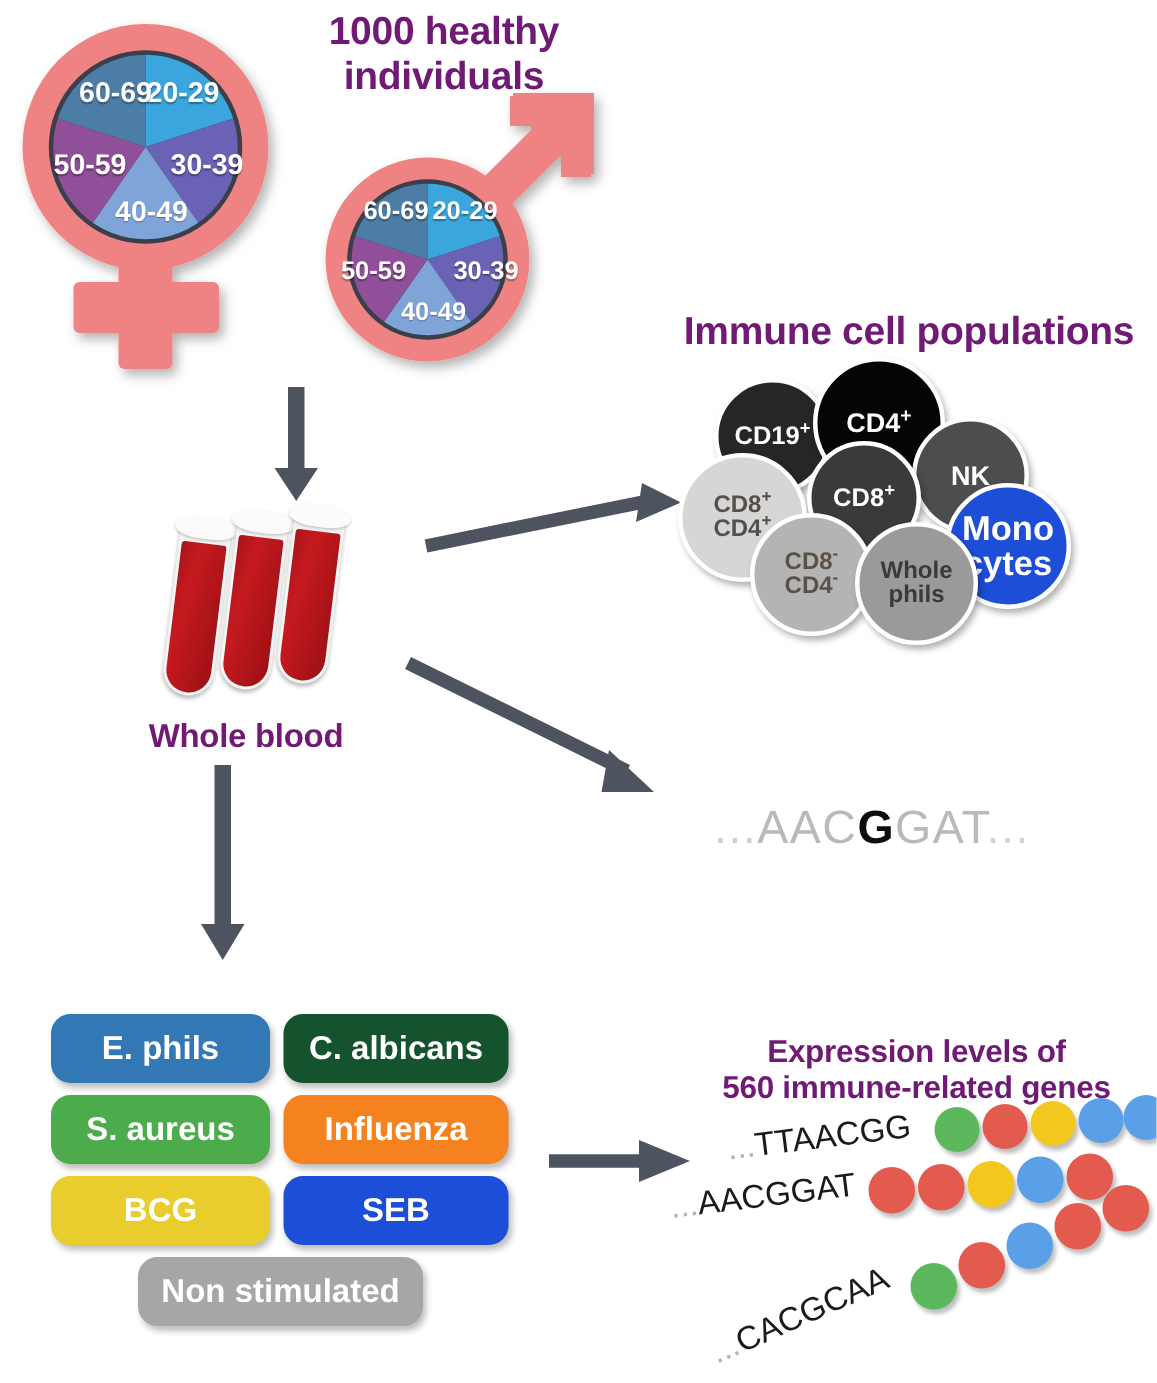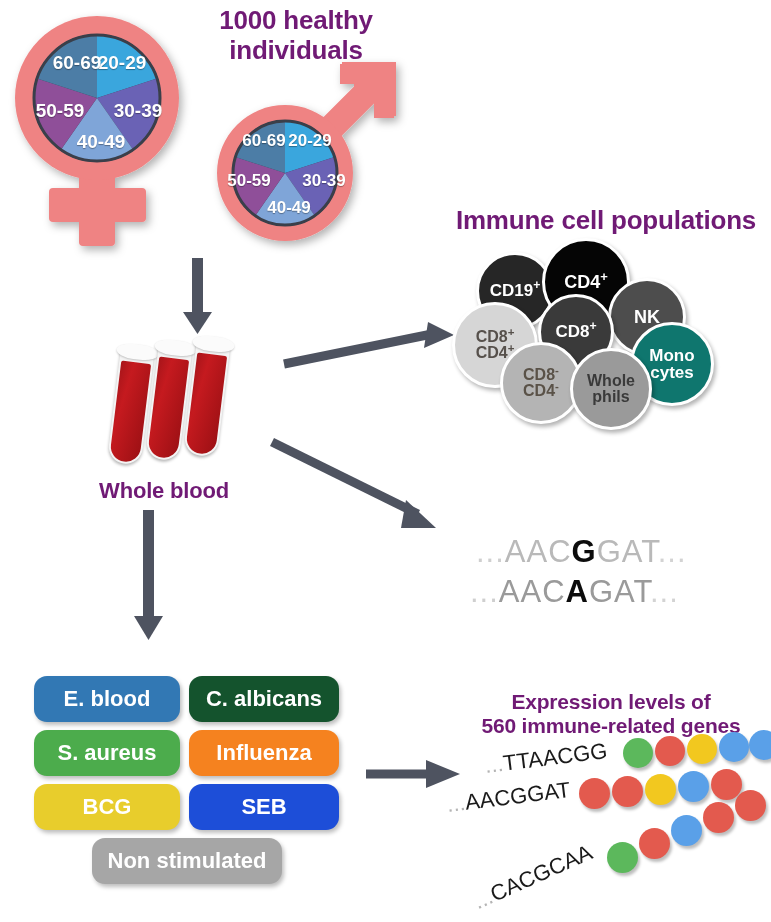--- a/index.html
+++ b/index.html
@@ -199,21 +199,21 @@
       <span>
         <span>CD8</span><sup>+</sup><br>
         <span>CD4</span><sup>+</sup>
       </span>
     </div>
 
     <div class="cell" style="left:86px;top:56px;width:70px;height:70px;background:#3a3a3a;color:#fff;font-size:17px;">
       <span><span>CD8</span><sup>+</sup></span>
     </div>
 
-    <div class="cell" style="left:178px;top:84px;width:78px;height:78px;background:#0f766e;color:#fff;font-size:17px;">
+    <div class="cell" style="left:178px;top:84px;width:78px;height:78px;background:#1d4ed8;color:#fff;font-size:23px;">
       <span>
         <span>Mono</span><br>
         <span>cytes</span>
       </span>
     </div>
 
     <div class="cell" style="left:48px;top:104px;width:76px;height:76px;background:#b4b4b4;color:#5a5248;font-size:16px;">
       <span>
         <span>CD8</span><sup>-</sup><br>
         <span>CD4</span><sup>-</sup>
@@ -226,28 +226,25 @@
         <span>phils</span>
       </span>
     </div>
   </div>
 
 
   <div class="snpblock">
     <div class="snprow" style="left:6px;top:6px;">
       <span class="dots">...</span><span class="faint">AAC</span><span class="bold">G</span><span class="faint">GAT</span><span class="tail">...</span>
     </div>
-    <div class="snprow" style="left:0px;top:46px;">
-      <span class="dots">...</span><span class="mid">AAC</span><span class="bold">A</span><span class="mid">GAT</span><span class="tail">...</span>
-    </div>
   </div>
 
   <div class="stimwrap">
     <div class="stim" style="left:0px;top:0px;width:146px;height:46px;background:#3278b4;">
-      <span>E. blood</span>
+      <span>E. phils</span>
     </div>
     <div class="stim" style="left:155px;top:0px;width:150px;height:46px;background:#14532d;">
       <span>C. albicans</span>
     </div>
     <div class="stim" style="left:0px;top:54px;width:146px;height:46px;background:#4cac4c;">
       <span>S. aureus</span>
     </div>
     <div class="stim" style="left:155px;top:54px;width:150px;height:46px;background:#f5821f;">
       <span>Influenza</span>
     </div>

